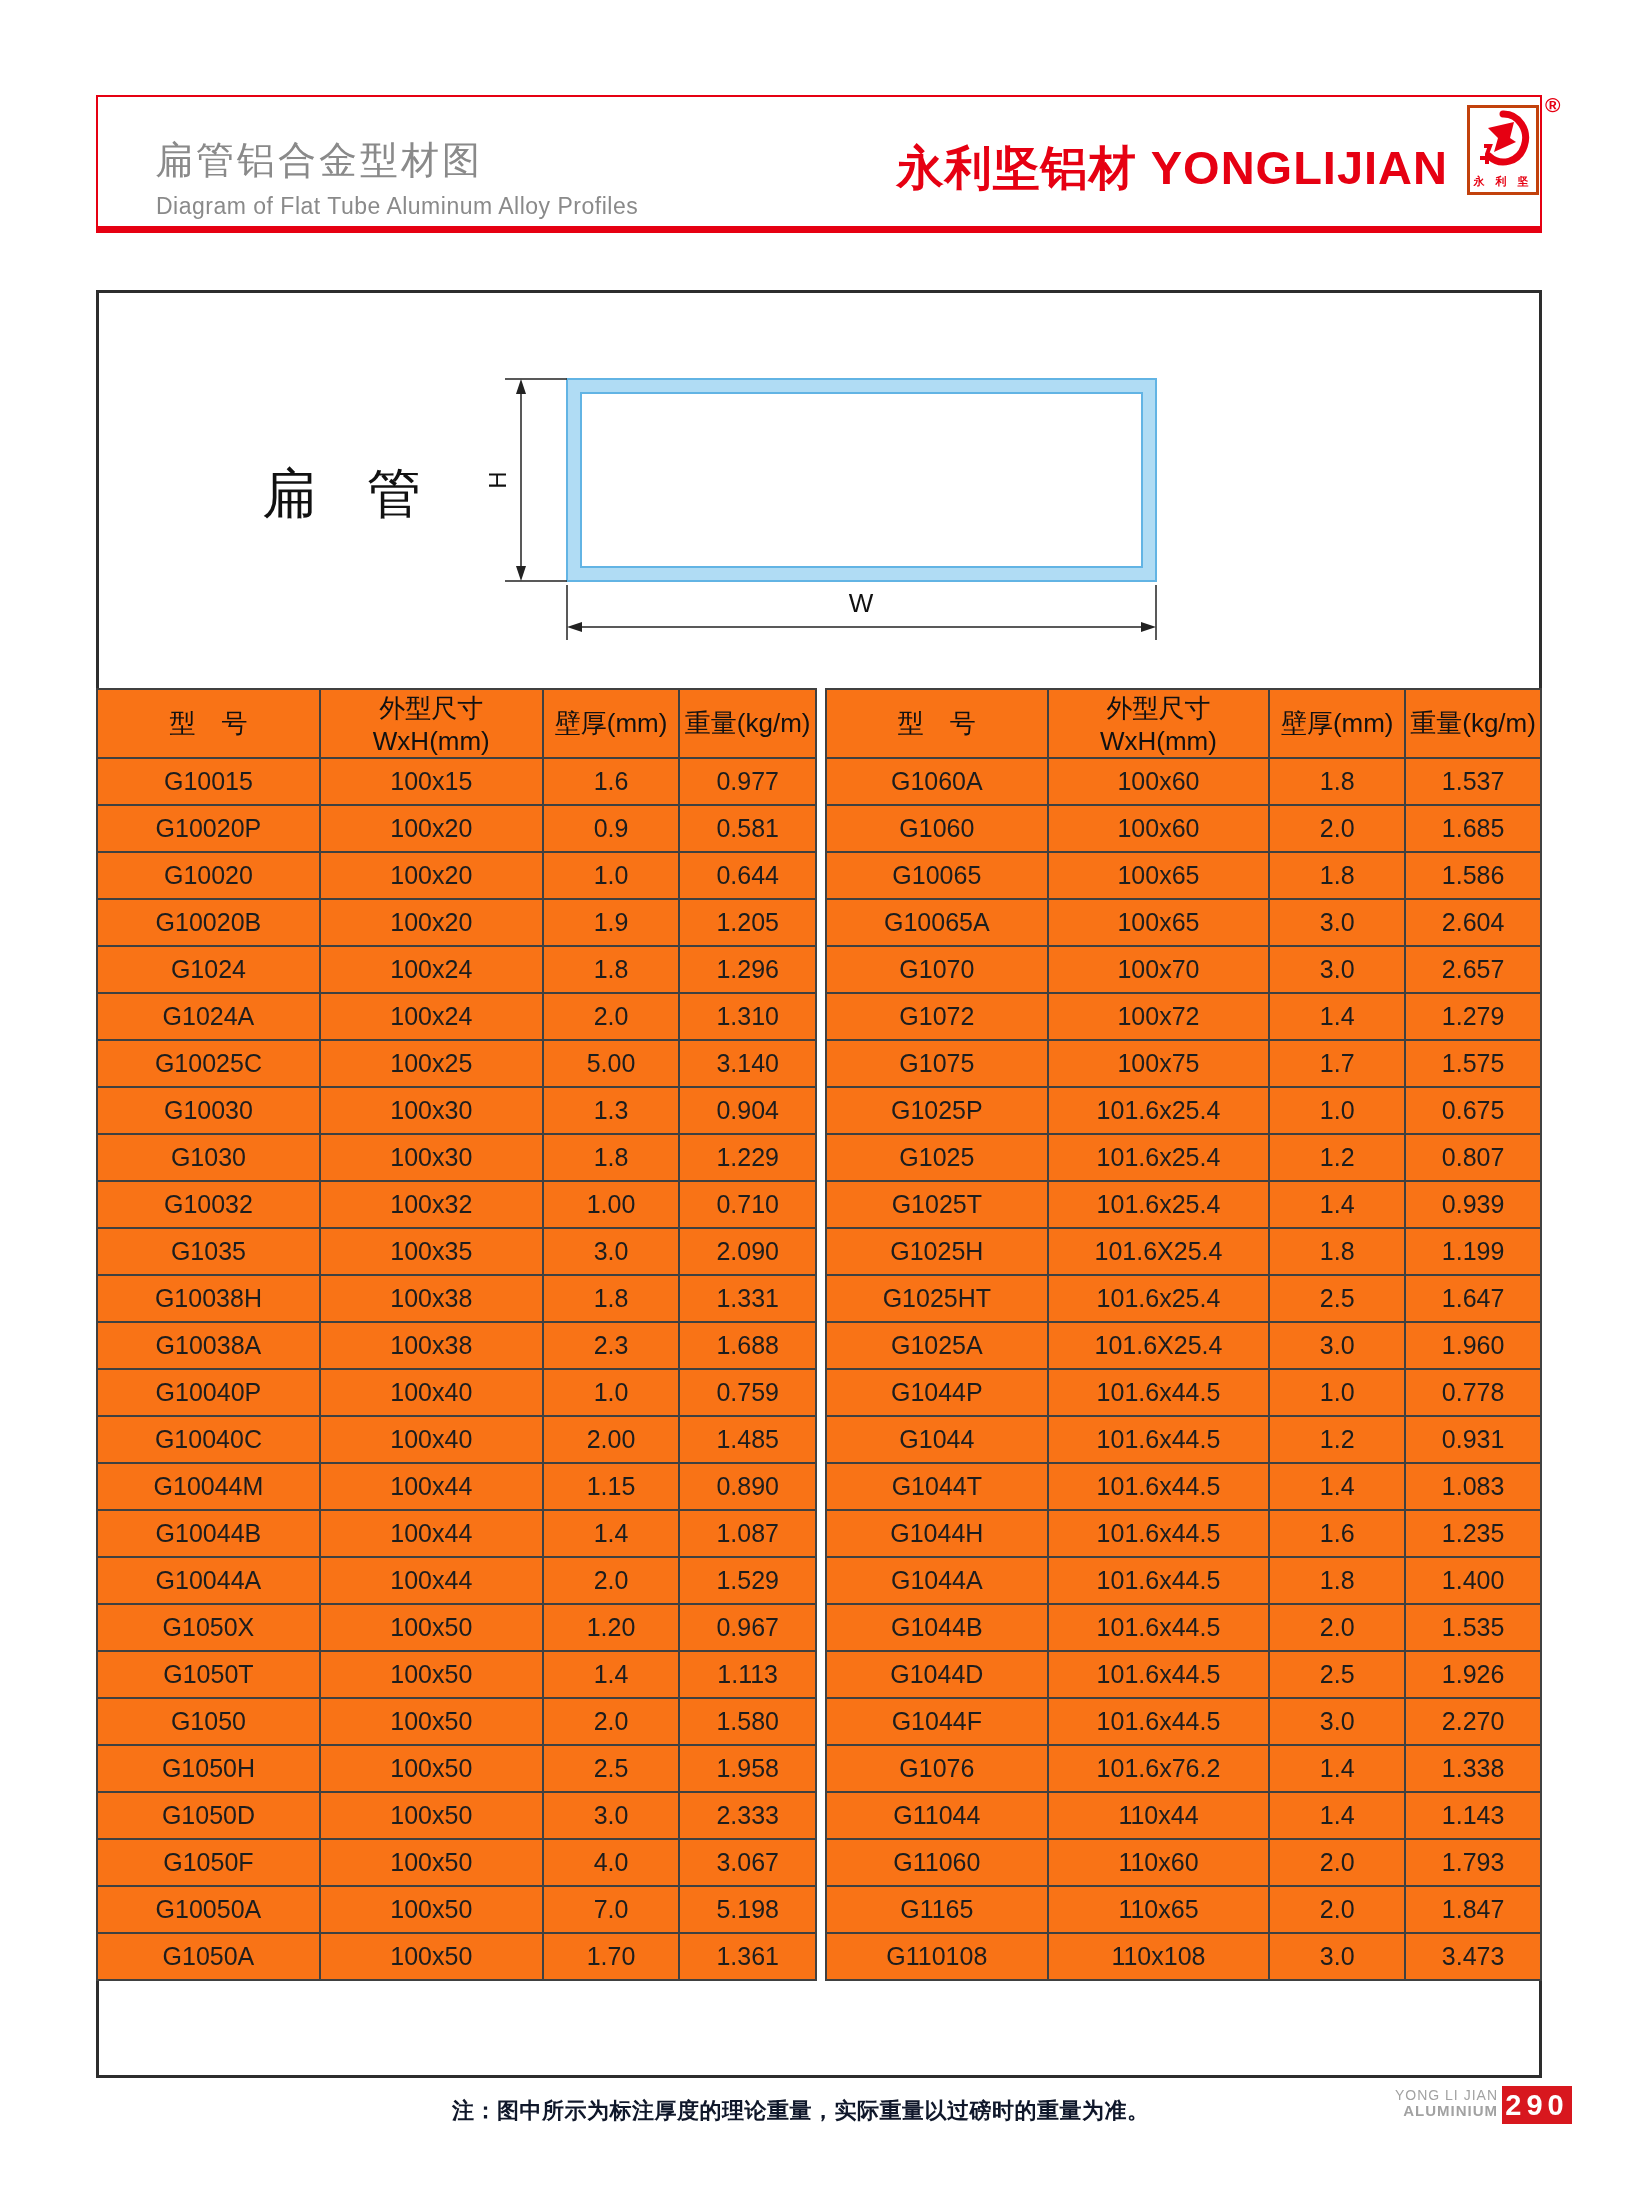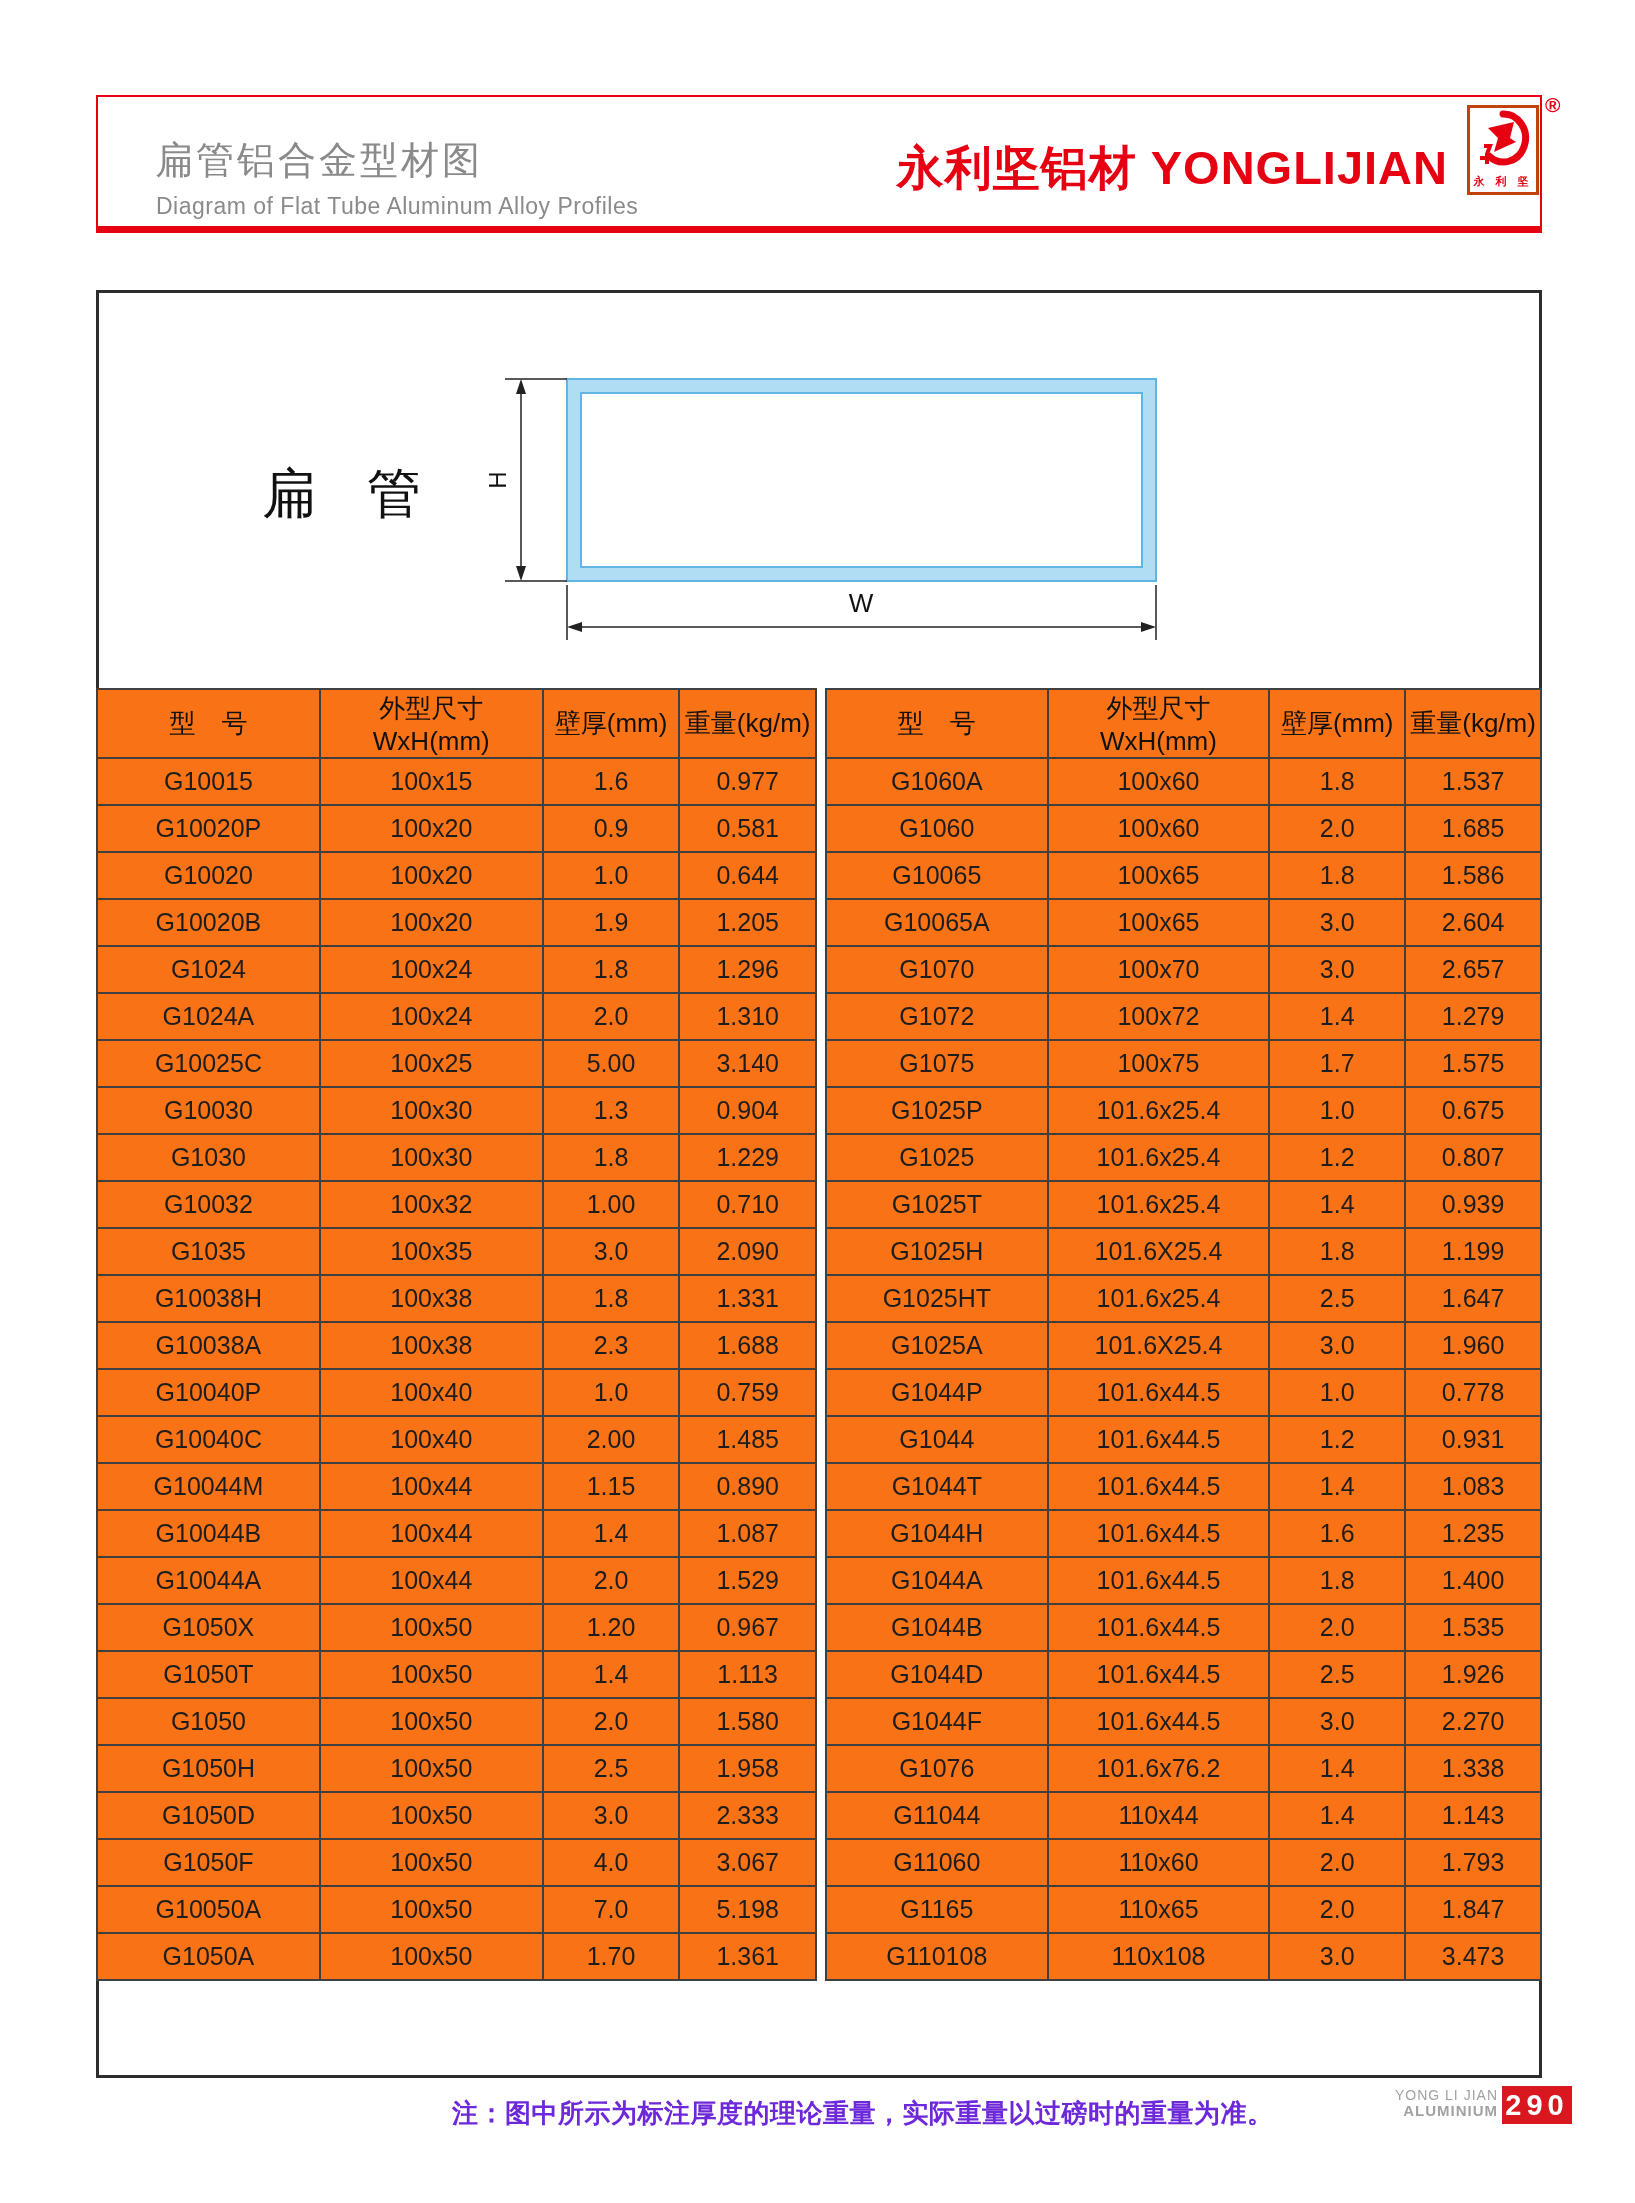--- a/index.html
+++ b/index.html
@@ -56,21 +56,21 @@
   .spec-table th{
     height:67px;font-size:26px;font-weight:normal;color:#111;
     border:2px solid #404040;text-align:center;vertical-align:middle;padding:0;
   }
   .spec-table td{
     height:45px;font-size:25px;color:#1d1d1d;border:2px solid #404040;
     text-align:center;vertical-align:middle;padding:0;white-space:nowrap;
   }
   
   .note{
-    position:absolute;left:452px;top:2096px;font-size:26px;font-weight:bold;color:#6d28d9;
+    position:absolute;left:452px;top:2096px;font-size:22px;font-weight:bold;color:#0f172a;
     white-space:nowrap;letter-spacing:.5px;
   }
   .footer-brand{
     position:absolute;left:1340px;top:2088px;width:158px;text-align:right;color:#a2a2a2;
     line-height:1.05;
   }
   .footer-brand .l1{font-size:14px;letter-spacing:1px;}
   .footer-brand .l2{font-size:15px;font-weight:bold;letter-spacing:1px;}
   .page-num{
     position:absolute;left:1502px;top:2086px;width:70px;height:38px;background:#d8171e;

